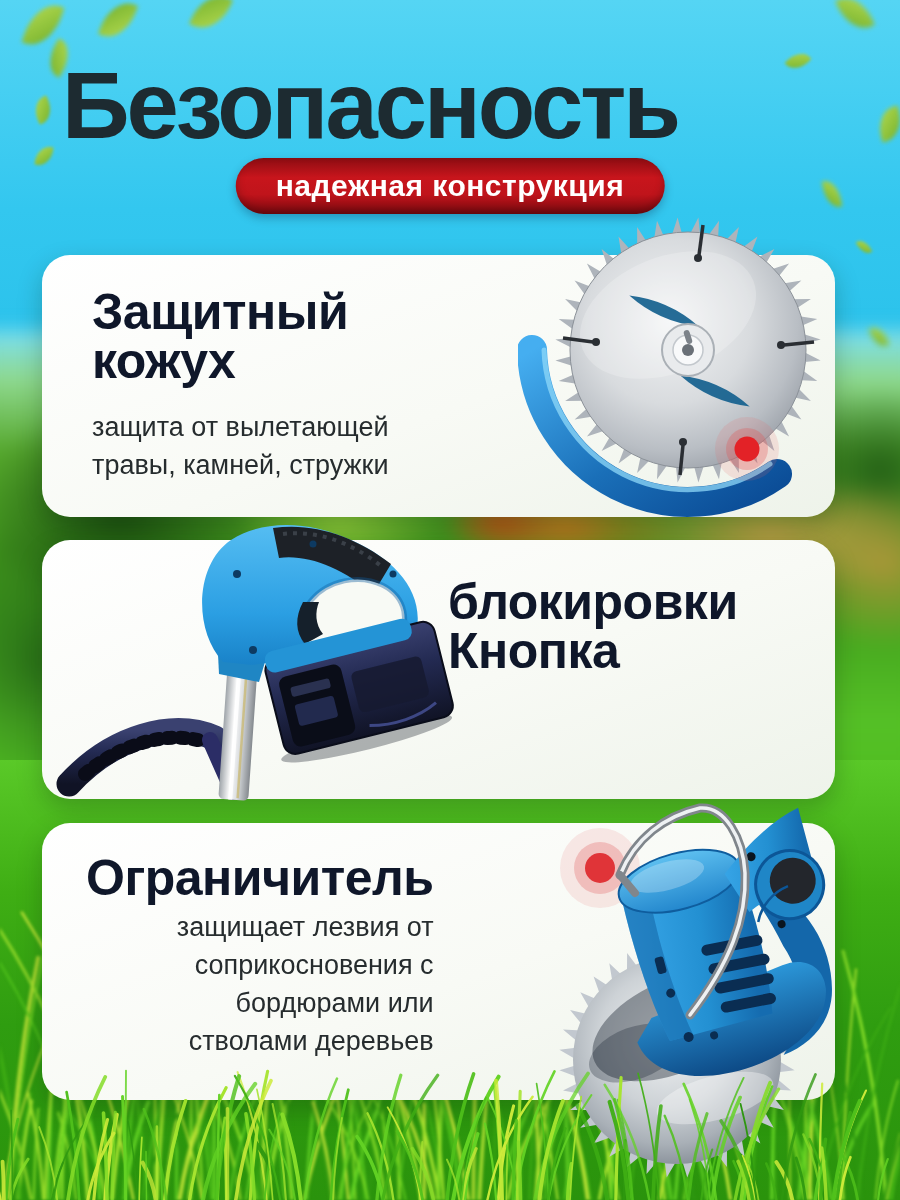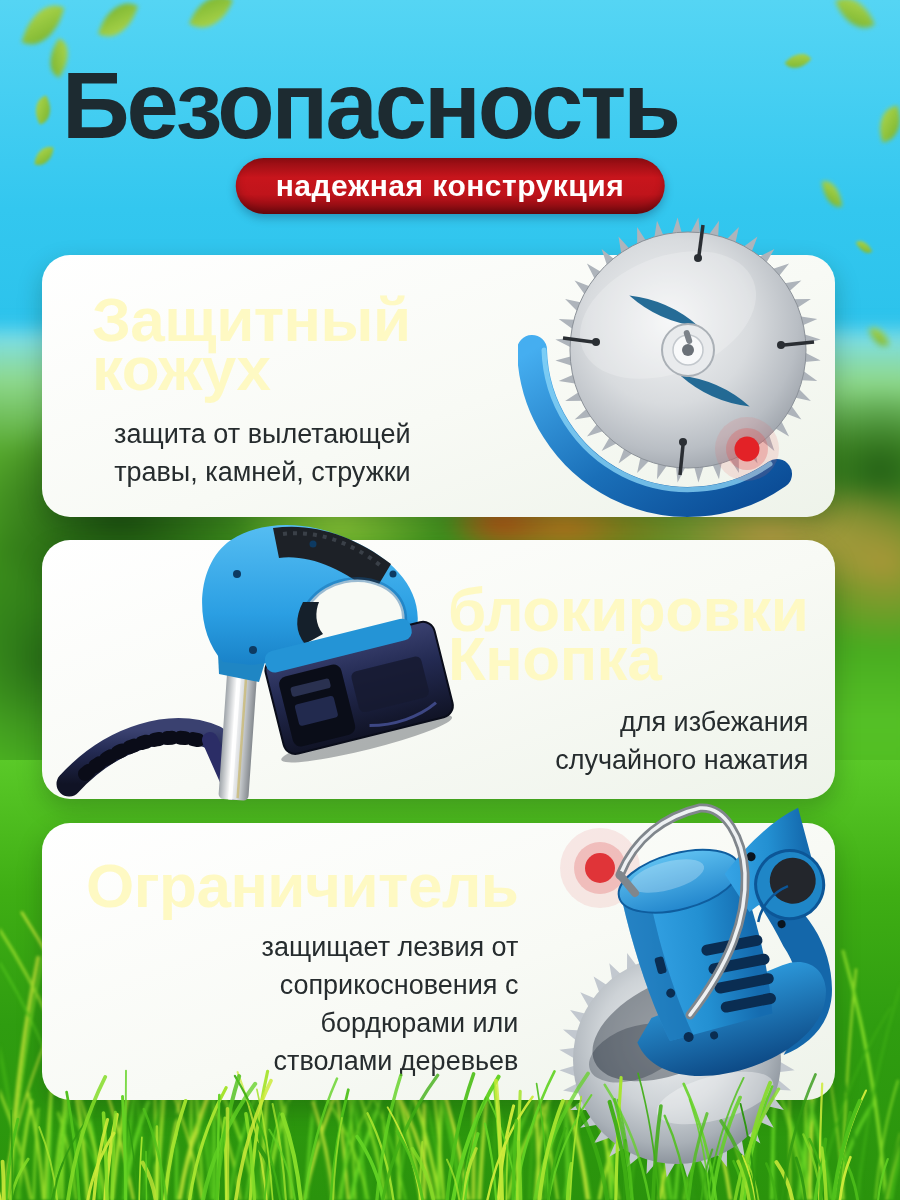--- a/index.html
+++ b/index.html
@@ -42,29 +42,29 @@
     background:linear-gradient(180deg,#8c0d12 0%,#c8151c 35%,var(--accent-red) 65%,#7d090f 100%);
     color:#ffffff;font-size:30px;font-weight:bold;letter-spacing:.5px;
     padding:11px 40px;border-radius:31px;white-space:nowrap;
     box-shadow:0 4px 10px rgba(0,0,30,.25), inset 0 -4px 8px rgba(0,0,0,.25);}
   
   .card{left:42px;width:793px;background:linear-gradient(160deg,#ffffff 0%,var(--card-bg) 55%,#eef3ea 100%);
     border-radius:28px;box-shadow:0 10px 24px rgba(10,40,10,.25);}
   .card-1{top:255px;height:262px;}
   .card-2{top:540px;height:259px;}
   .card-3{top:823px;height:277px;}
-  .card-title{font-size:62px;font-weight:bold;line-height:49px;
-    letter-spacing:-.5px;color:#fef9c3;margin-top:7px;}
+  .card-title{font-size:50px;font-weight:bold;line-height:49px;
+    letter-spacing:-.5px;color:#0f172a;}
   .card-body{font-size:27px;font-weight:500;line-height:38px;color:#262c2e;text-align:right;}
   .txt-1{left:92px;top:288px;}
   .txt-1 .card-body{margin-top:22px;}
   .txt-2{left:448px;top:578px;}
   .txt-2 .card-body{margin-top:20px;}
   .txt-3{left:86px;top:854px;}
-  .txt-3 .card-body{margin-top:18px;}
+  .txt-3 .card-body{margin-top:5px;}
   
   #blade1-svg{left:518px;top:210px;}
   #handle-svg{left:55px;top:522px;}
   #head-svg{left:485px;top:798px;}
 </style>
 </head>
 <body>
 
 <div class="abs bg-sky"></div>
 <div class="abs bg-mid"></div>
@@ -251,24 +251,20 @@
     <div>травы, камней, стружки</div>
   </div>
 </div>
 
 <div class="abs card card-2"></div>
 <div class="abs txt-2">
   <div class="card-title">
     <div>блокировки</div>
     <div>Кнопка</div>
   </div>
-  <div class="card-body">
-    <div>для избежания</div>
-    <div>случайного нажатия</div>
-  </div>
 </div>
 
 <div class="abs card card-3"></div>
 <div class="abs txt-3">
   <div class="card-title">
     <div>Ограничитель</div>
   </div>
   <div class="card-body">
     <div>защищает лезвия от</div>
     <div>соприкосновения с</div>

